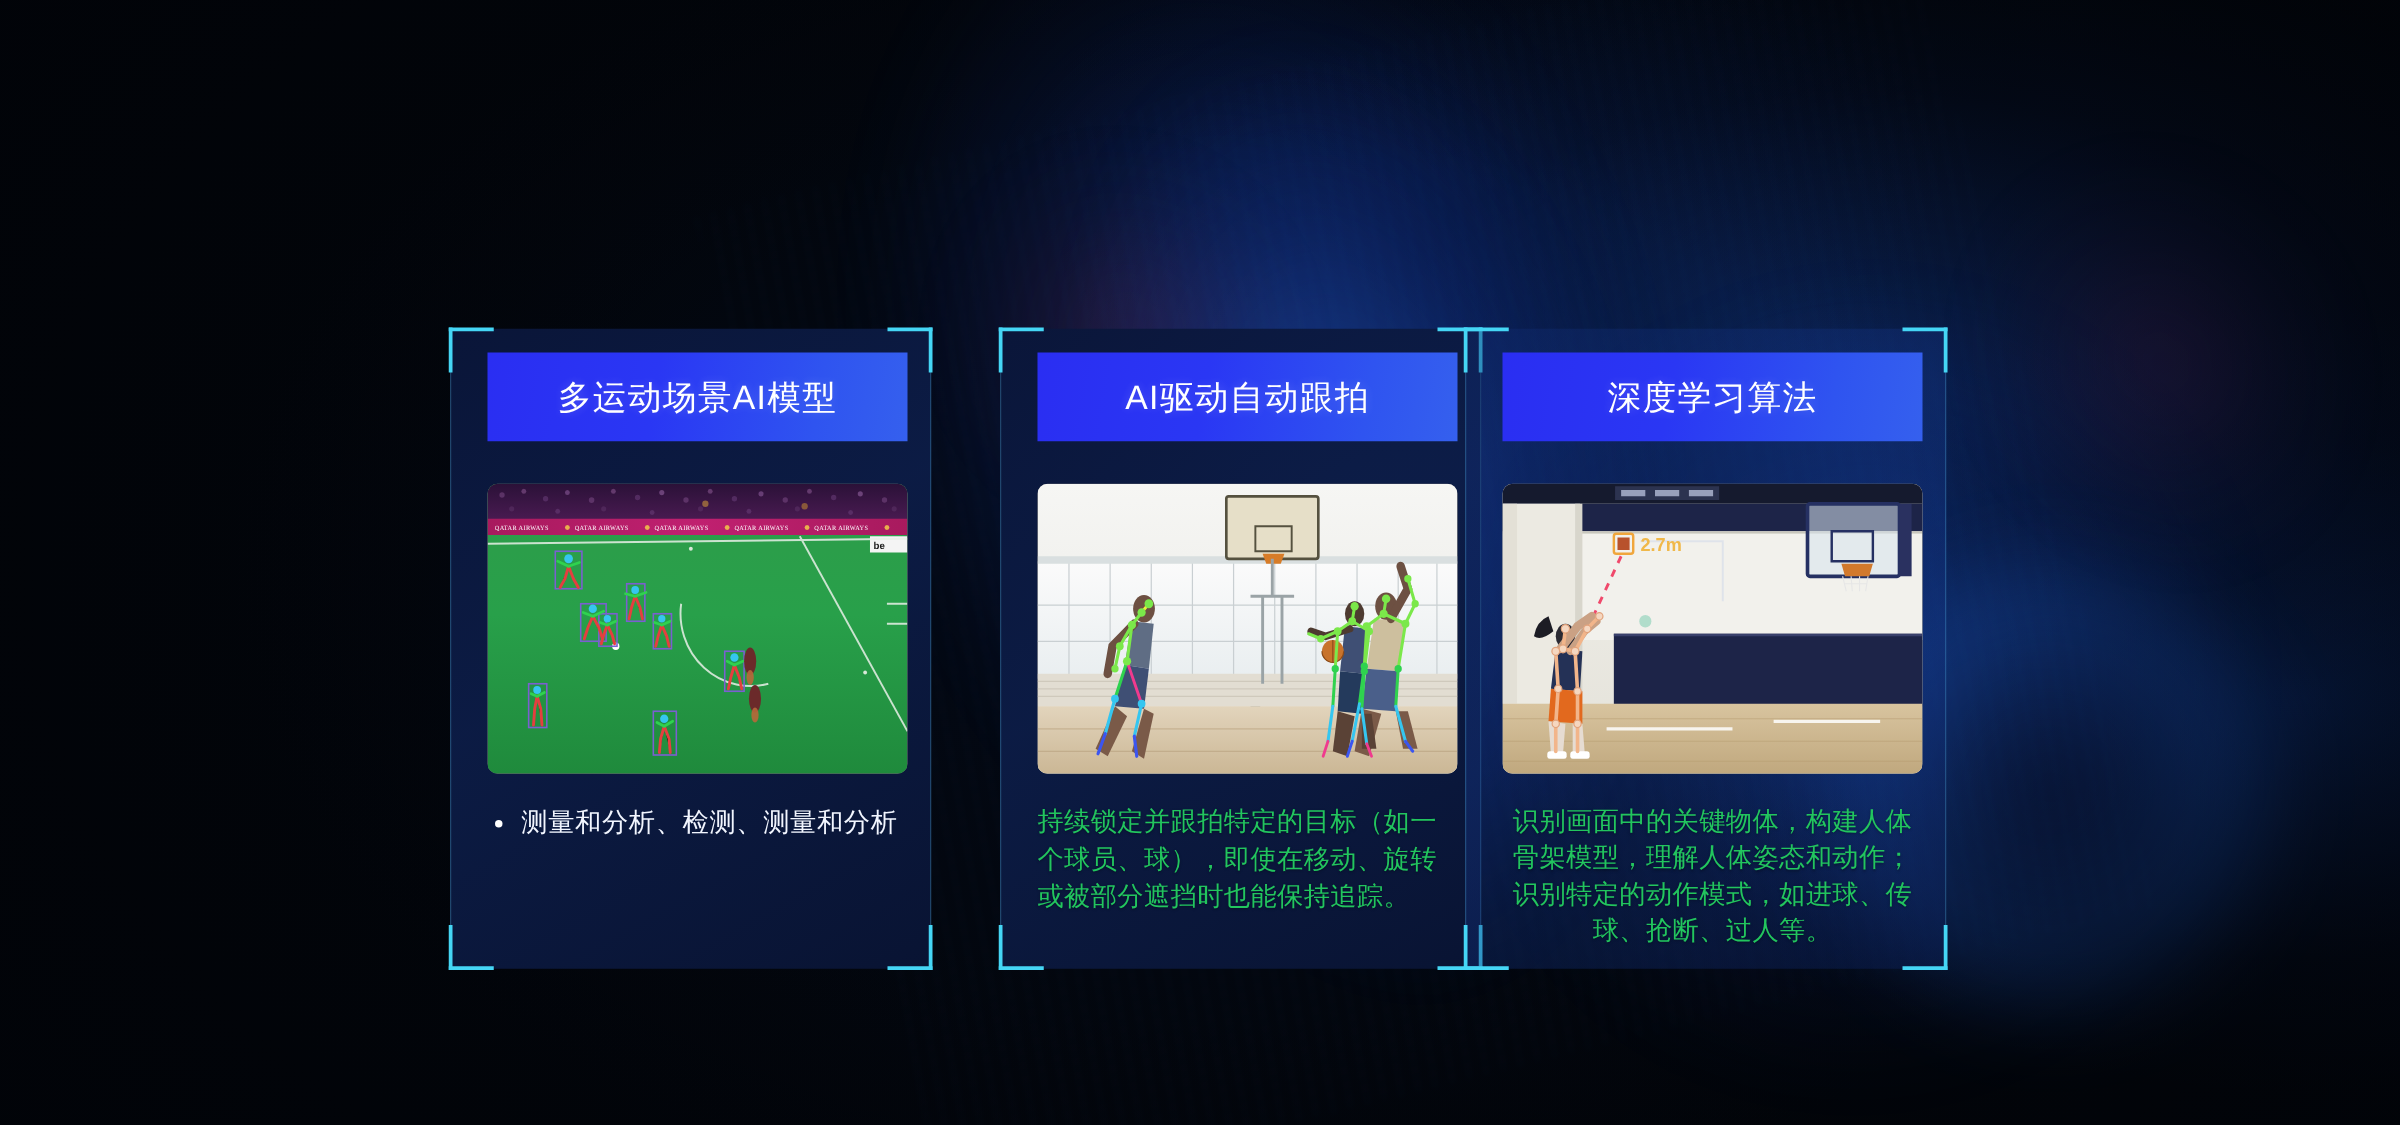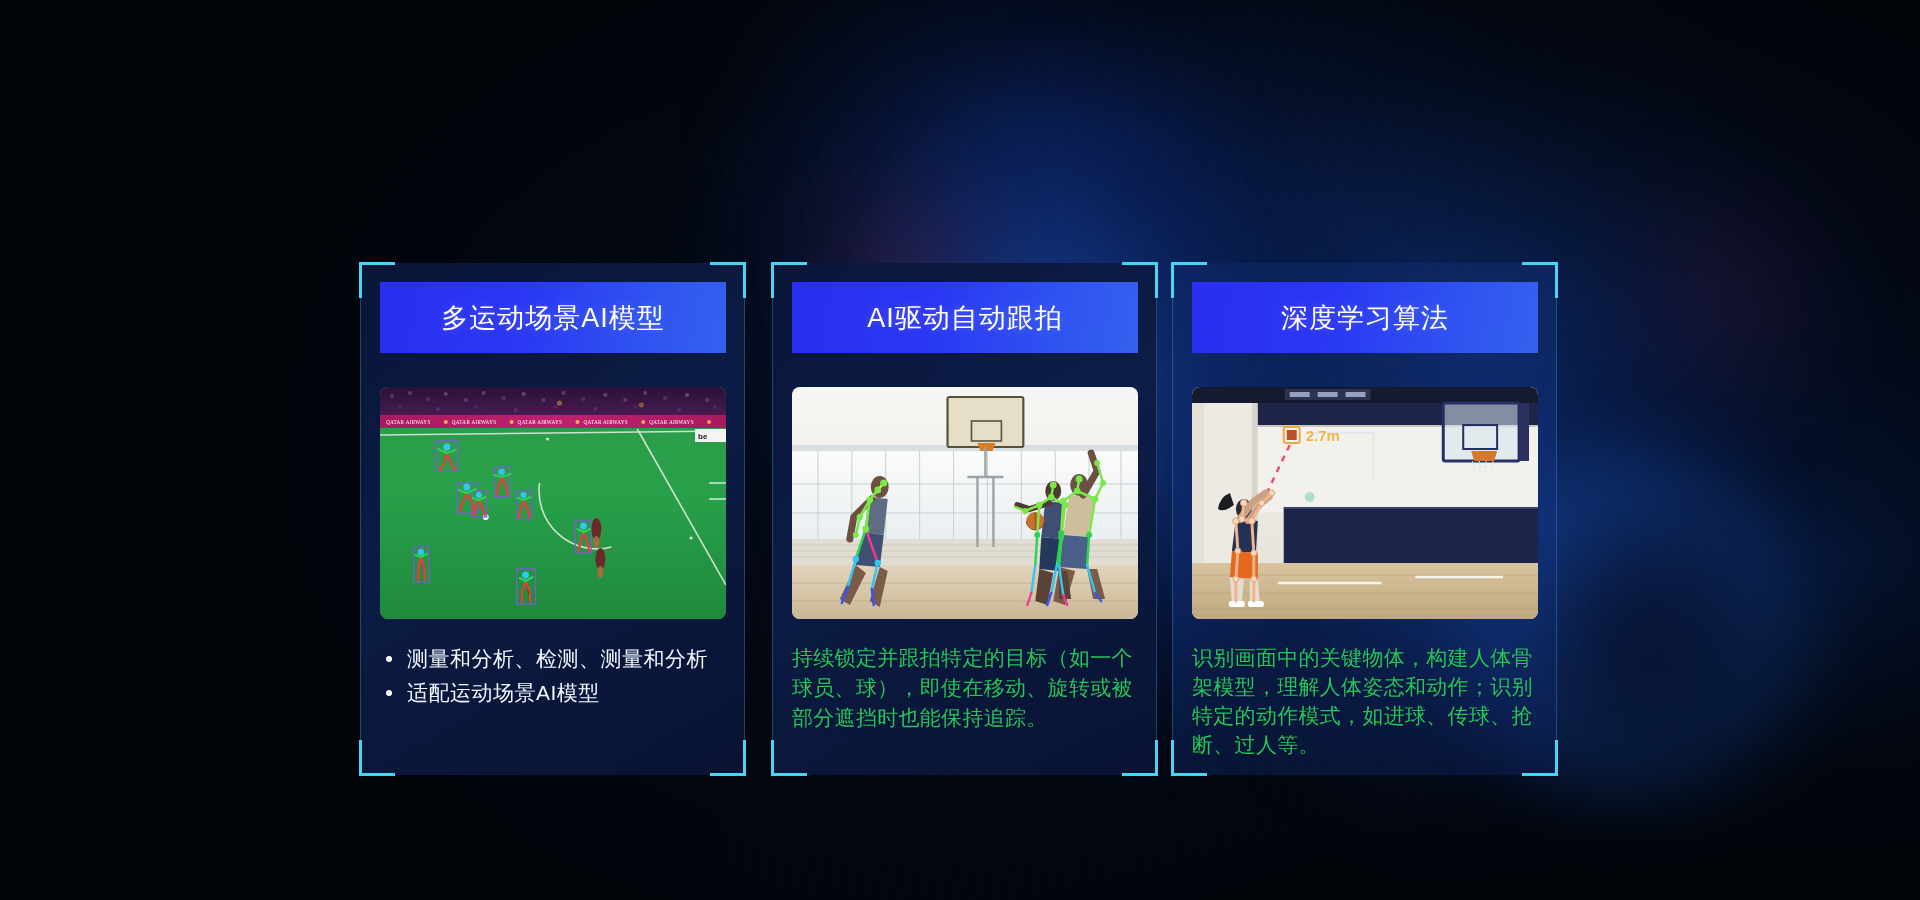--- a/index.html
+++ b/index.html
@@ -40,21 +40,21 @@
       transform:rotate(-14deg); filter:blur(3px);
       background:repeating-linear-gradient(94deg, rgba(90,150,255,0.12) 0px, rgba(90,150,255,0.12) 2px, rgba(0,0,0,0) 2px, rgba(0,0,0,0) 14px); }
   .vignette{ position:absolute; inset:0;
       background:radial-gradient(ellipse 1250px 820px at 52% 50%, rgba(0,0,0,0) 40%, rgba(1,3,8,0.80) 100%); }
 
   
   #cards{ position:absolute; left:0; top:0; width:1920px; height:900px; }
 
   .card{ position:absolute; top:263px; width:385px; height:512px; }
   .card-1{ left:360px; }
-  .card-2{ left:772px; }
+  .card-2{ left:800px; }
   .card-3{ left:1172px; }
 
   .card-bg{ position:absolute; inset:0; }
   .card-1 .card-bg, .card-2 .card-bg{
     background:linear-gradient(150deg, rgba(10,22,58,0.97) 0%, rgba(12,28,70,0.96) 45%, rgba(9,20,52,0.97) 100%);
   }
   .card-3 .card-bg{
     background:linear-gradient(150deg, rgba(16,42,110,0.42) 0%, rgba(22,60,150,0.34) 50%, rgba(12,32,88,0.44) 100%);
   }
   
@@ -64,21 +64,21 @@
   
   .corner{ position:absolute; width:36px; height:36px; pointer-events:none; }
   .corner i{ position:absolute; background:#45d6f5; display:block; }
   .corner .h{ height:3px; width:36px; }
   .corner .v{ width:3px; height:36px; }
   .c-tl{ left:-1px; top:-1px; }  .c-tl .h{ left:0; top:0; }    .c-tl .v{ left:0; top:0; }
   .c-tr{ right:-1px; top:-1px; } .c-tr .h{ right:0; top:0; }   .c-tr .v{ right:0; top:0; }
   .c-bl{ left:-1px; bottom:-1px; }  .c-bl .h{ left:0; bottom:0; }  .c-bl .v{ left:0; bottom:0; }
   .c-br{ right:-1px; bottom:-1px; } .c-br .h{ right:0; bottom:0; } .c-br .v{ right:0; bottom:0; }
 
-  .card-inner{ position:absolute; inset:0; padding:19px 19px 0 20px; }
+  .card-inner{ position:absolute; inset:0; padding:19px 19px 0 30px; }
 
   
   .card-head{
     position:relative; height:71px; width:100%;
     background:linear-gradient(100deg,#2a2ef2 0%, #2a37f4 40%, #2f54f0 78%, #3560ee 100%);
     display:flex; align-items:center; justify-content:center;
   }
   .card-head .title{
     color:#ffffff; font-size:27px; font-weight:400; letter-spacing:1px;
     text-shadow:0 0 8px rgba(255,255,255,.18);
@@ -103,21 +103,21 @@
   }
   ul.bullets li::before{
     content:""; position:absolute; left:6px; top:13px;
     width:6px; height:6px; border-radius:50%; background:#ffffff;
   }
 
   p.para{
     color:#22c55e; font-size:21px; line-height:30px; letter-spacing:.3px;
     text-shadow:0 1px 2px rgba(0,0,0,.35);
   }
-  .card-3 p.para{ line-height:29px; }
+  .card-3 p.para{ line-height:29px;text-align:center; }
 </style>
 </head>
 <body>
 
 <div id="stage">
 
   <div class="bg-base"></div>
   <div class="swoosh s1"></div>
   <div class="swoosh s2"></div>
   <div class="swoosh s3"></div>
@@ -297,21 +297,20 @@
             <g fill="#b8693a" opacity=".9">
               <ellipse cx="217" cy="155" rx="3" ry="6"></ellipse>
                 <ellipse cx="221" cy="185" rx="3" ry="6"></ellipse>
             </g>
           </svg>
         </div>
 
         <div class="body">
           <ul class="bullets">
             <li>测量和分析、检测、测量和分析</li>
-            <li>适配运动场景AI模型</li>
           </ul>
         </div>
       </div>
     </div>
 
     <div class="card card-2">
       <div class="card-bg"></div>
       <span class="rail rail-l"></span>
       <span class="rail rail-r"></span>
       <span class="corner c-tl">

